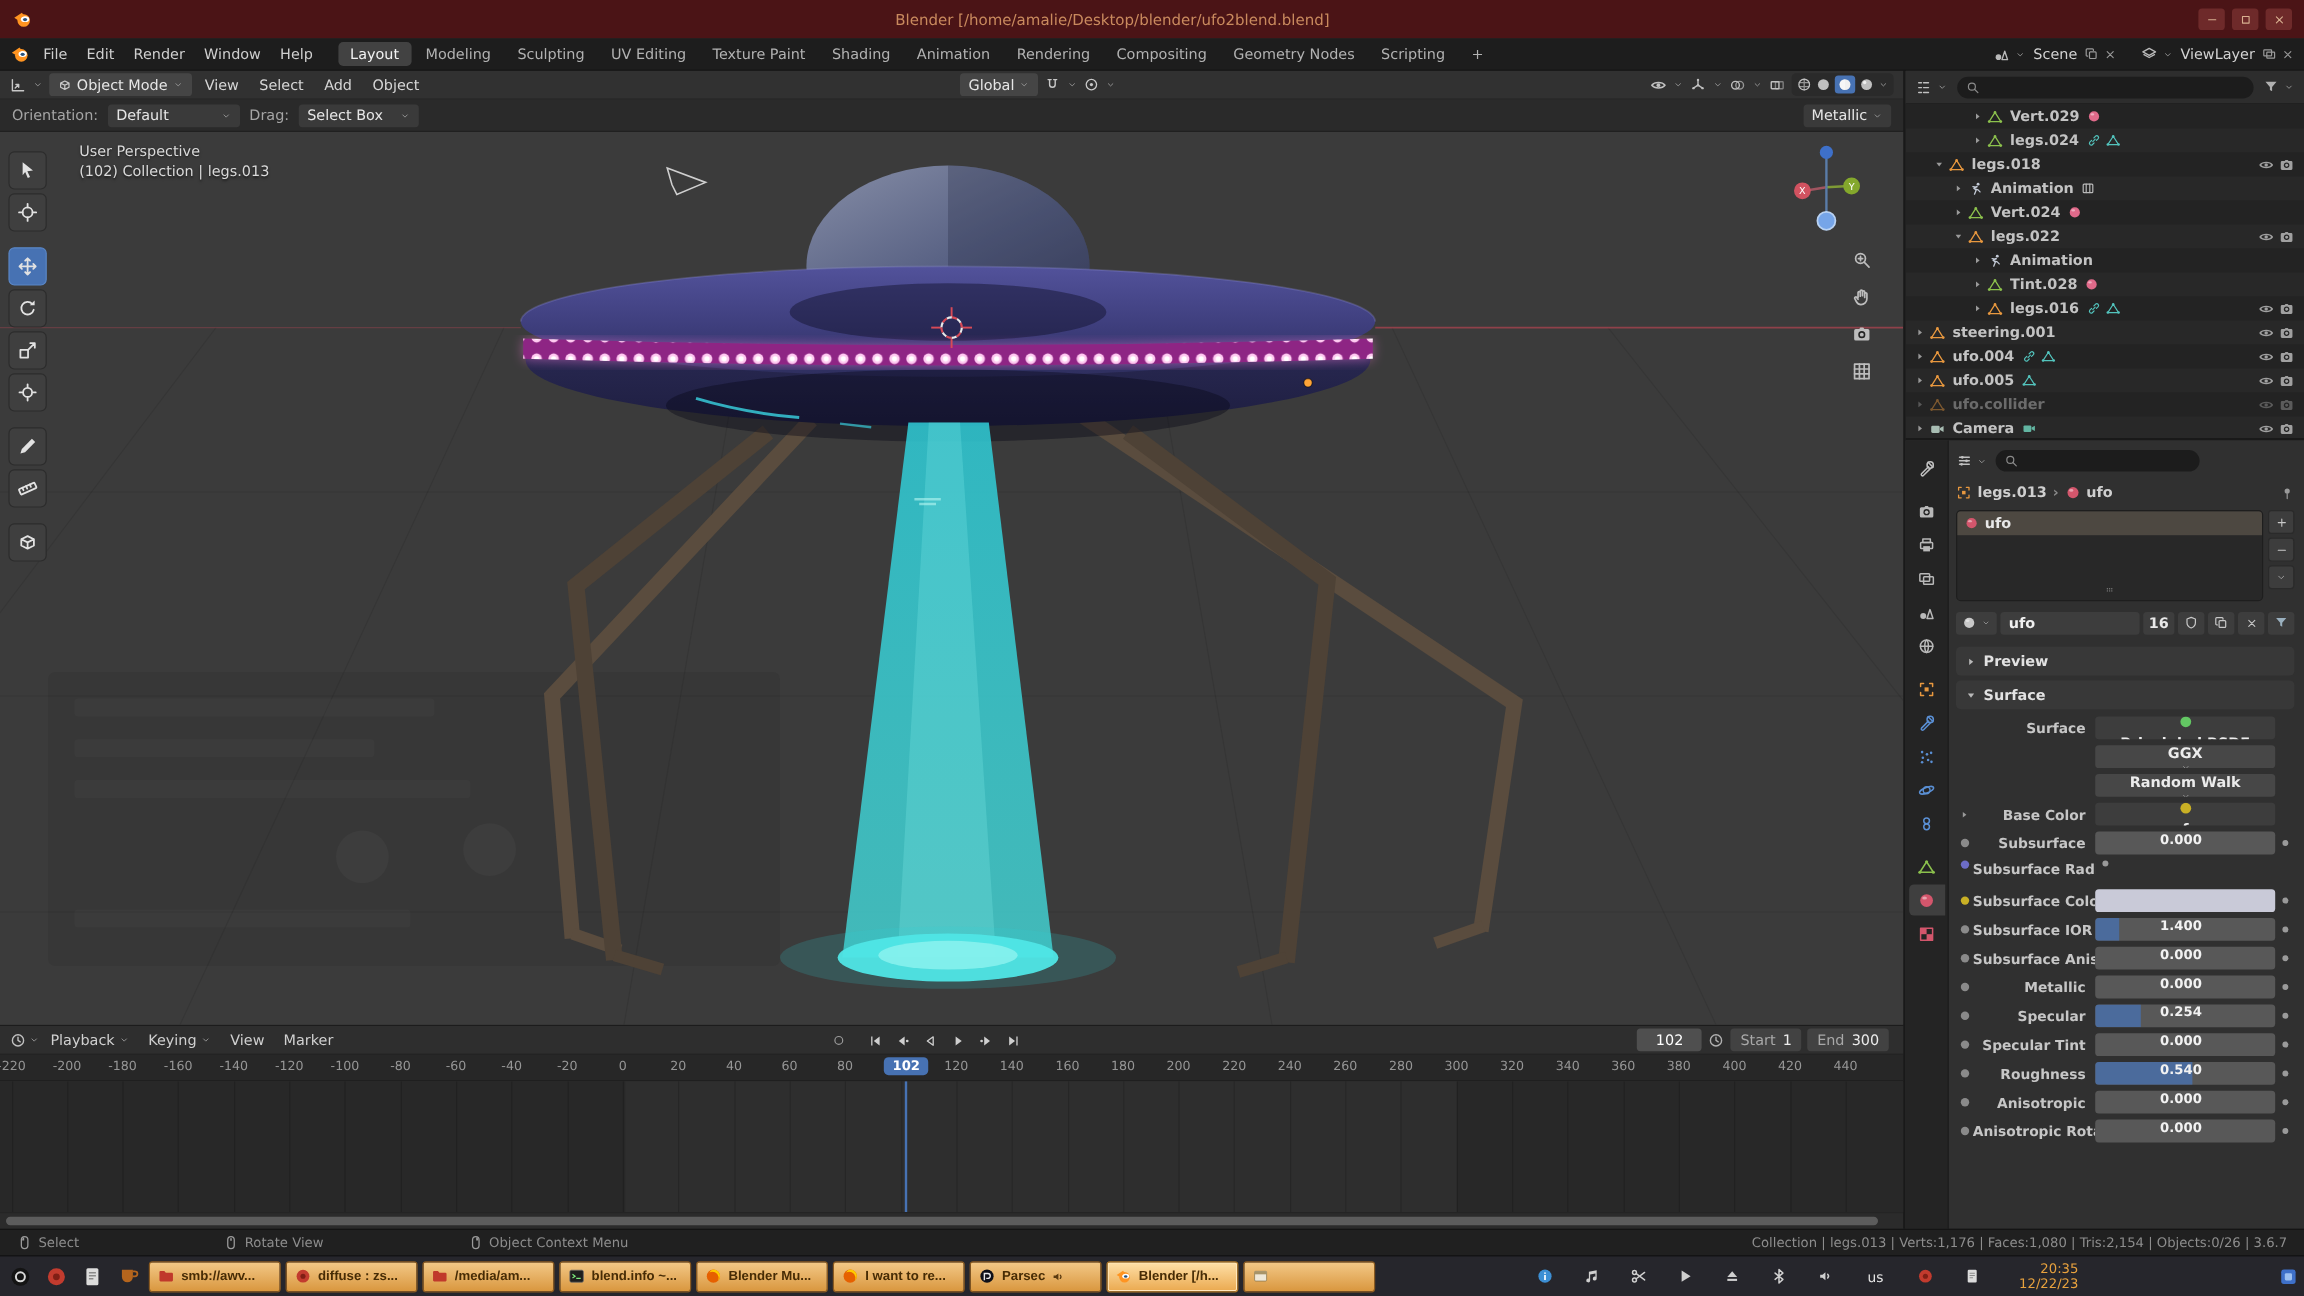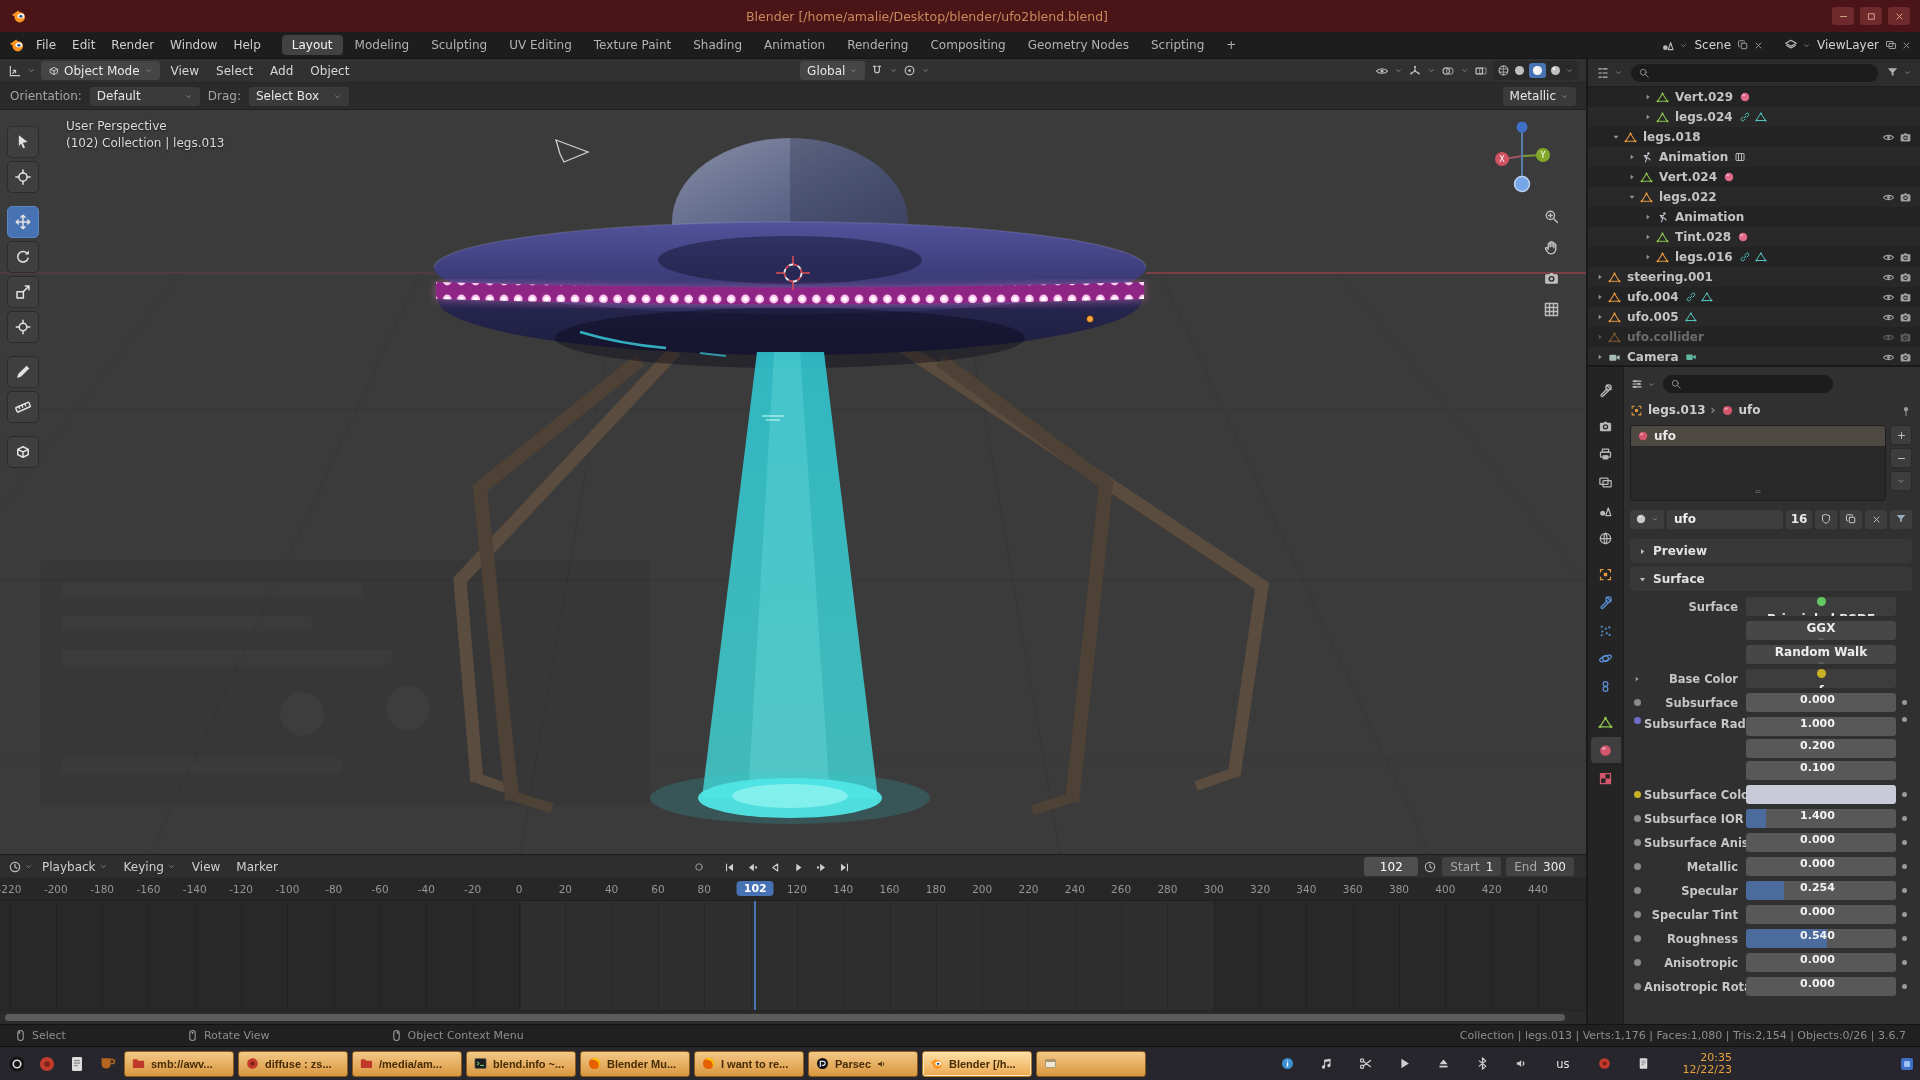--- a/index.html
+++ b/index.html
@@ -1624,33 +1624,20 @@
                 </div>
                 <div class="pkey">
                   <span class="keydot"></span>
                 </div>
               </div>
               <div class="prow tall">
                 <span class="sock">
                   <span class="sockdot" style="background:#6d6dc8"></span>
                 </span>
                 <div class="plabel">Subsurface Radius</div>
-                <div class="pfarea">
-                  <div class="pvec">
-                    <div class="pfield pnum">
-                      <span class="pval">1.000</span>
-                    </div>
-                    <div class="pfield pnum">
-                      <span class="pval">0.200</span>
-                    </div>
-                    <div class="pfield pnum">
-                      <span class="pval">0.100</span>
-                    </div>
-                  </div>
-                </div>
                 <div class="pkey">
                   <span class="keydot"></span>
                 </div>
               </div>
               <div class="prow">
                 <span class="sock">
                   <span class="sockdot" style="background:#c9b025"></span>
                 </span>
                 <div class="plabel">Subsurface Color</div>
                 <div class="pfarea">

